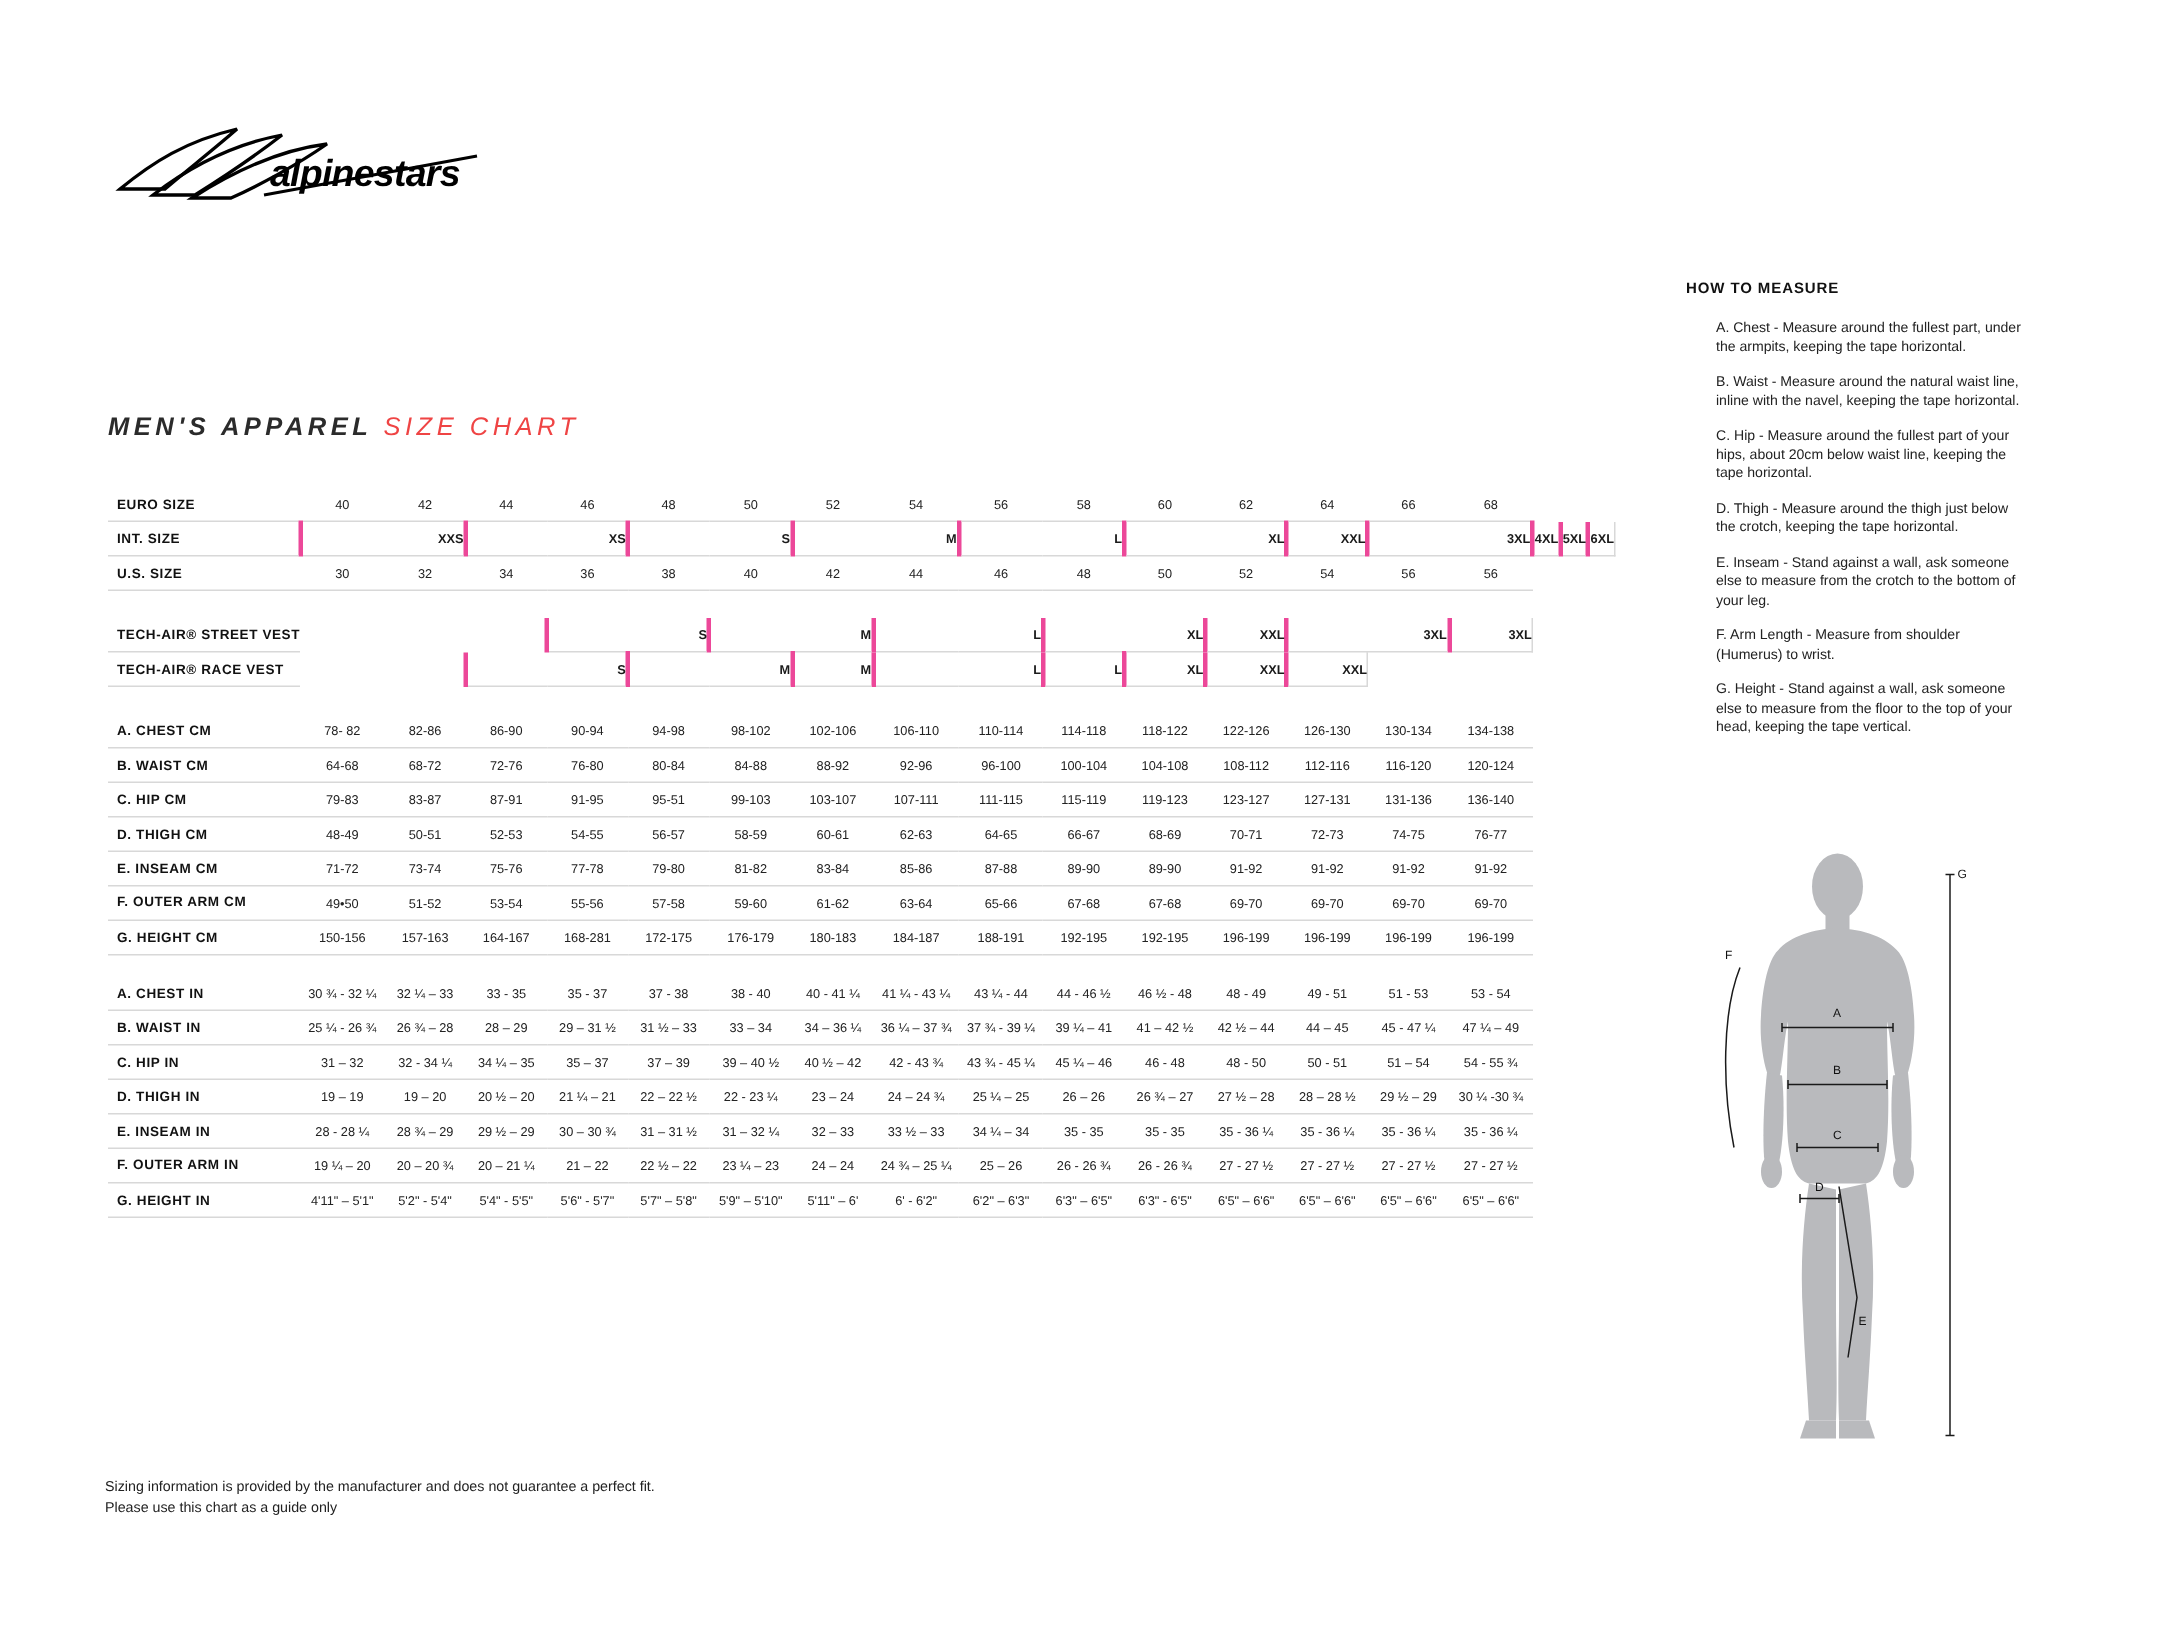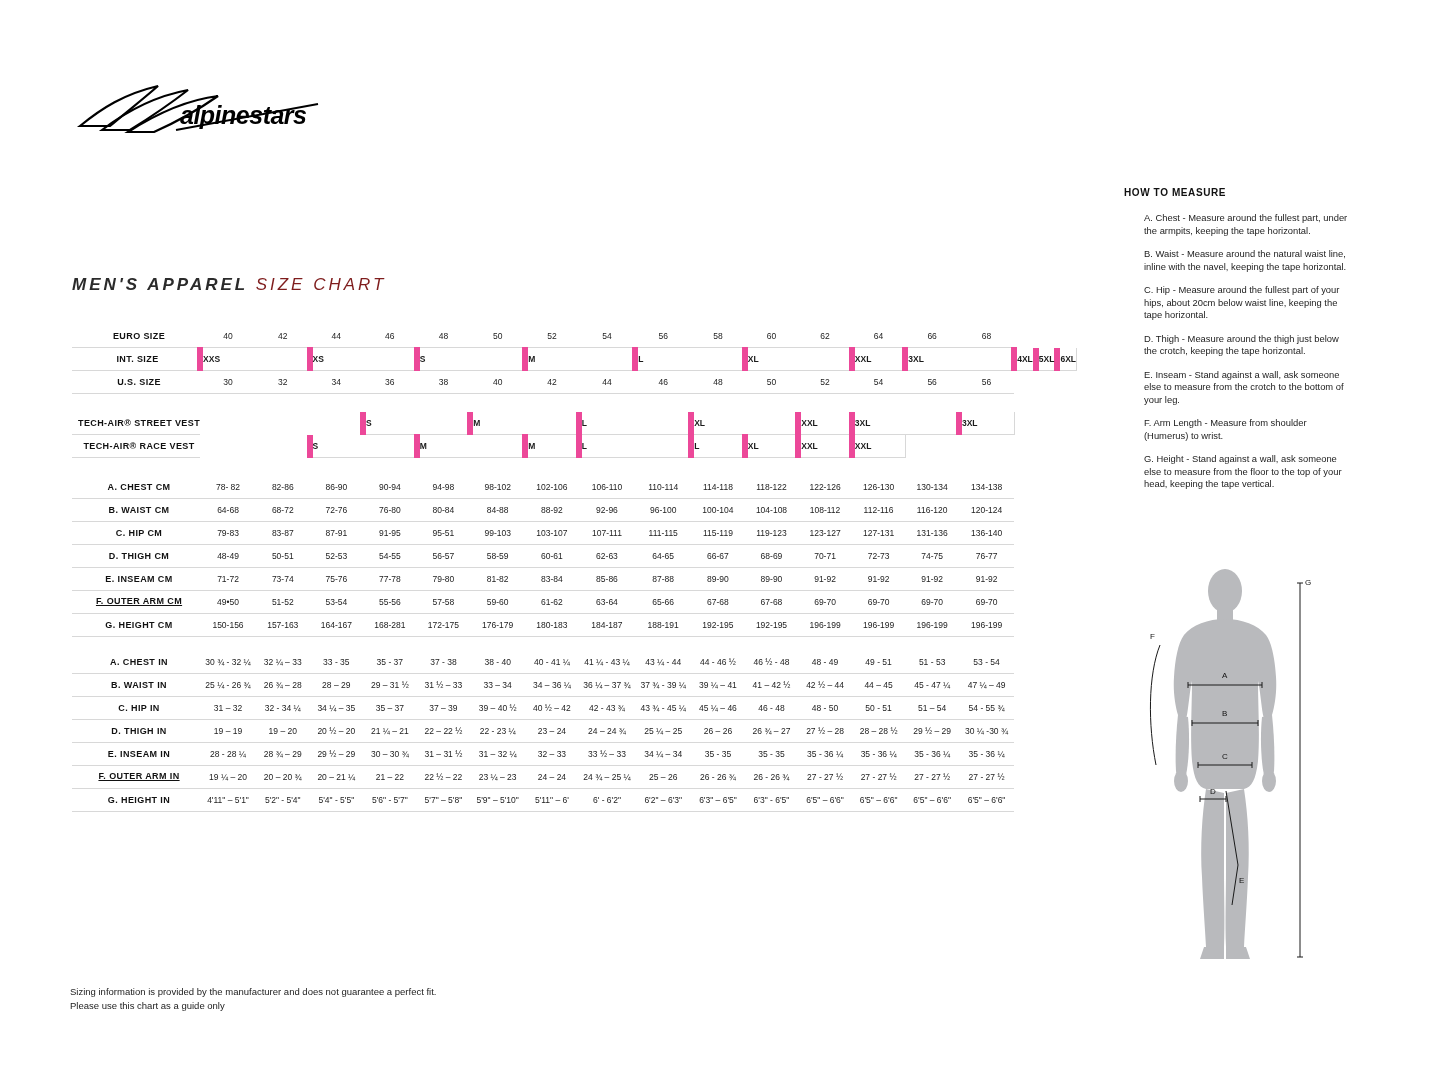--- a/index.html
+++ b/index.html
@@ -10,44 +10,44 @@
   }
   
   .logo{position:absolute;left:72px;top:78px;width:250px;height:60px;}
   .logo svg{display:block;}
   
   .chart-title{
     position:absolute;left:72px;top:275px;
     font-size:17px;font-weight:bold;letter-spacing:3px;font-style:italic;
     color:#2b2b2b;white-space:nowrap;
   }
-  .chart-title .light{font-weight:normal;color:#7f1d1d;letter-spacing:3px;}
+  .chart-title .light{font-weight:normal;color:#ef4444;letter-spacing:3px;}
   
   .size-table{
     position:absolute;left:72px;top:325px;width:1005px;
     border-collapse:collapse;font-size:9px;
   }
   .size-table td,.size-table th{
     padding:0;height:22px;vertical-align:middle;
     border-bottom:1px solid #d8d8d8;
   }
   .size-table .rowlabel{
-    text-align:center;font-weight:bold;font-size:9px;letter-spacing:.4px;
+    text-align:left;font-weight:bold;font-size:9px;letter-spacing:.4px;
     padding-left:6px;width:92px;white-space:nowrap;color:#111;
   }
   .size-table .val{
     text-align:center;font-size:8.5px;color:#222;white-space:nowrap;
   }
   .spacer td{height:14px;border-bottom:none;}
   .spacer2 td{height:18px;border-bottom:none;}
   .merged{
-    text-align:left;font-size:8.5px;font-weight:bold;
-    border-left:6px solid #ec4899;border-right:1px solid #d8d8d8;
-  }
-  .two-line{line-height:1.05;text-decoration:underline;}
+    text-align:right;font-size:8.5px;font-weight:bold;
+    border-left:3px solid #ec4899;border-right:1px solid #d8d8d8;
+  }
+  .two-line{line-height:1.05;}
   
   .how-title{
     position:absolute;left:1124px;top:187px;
     font-size:10px;font-weight:bold;letter-spacing:.6px;color:#111;
   }
   .how-list{position:absolute;left:1124px;top:212px;width:205px;margin-left:20px;}
   .how-item{font-size:9.4px;line-height:1.33;color:#222;margin-bottom:11px;}
   
   .footer{
     position:absolute;left:70px;top:985px;

